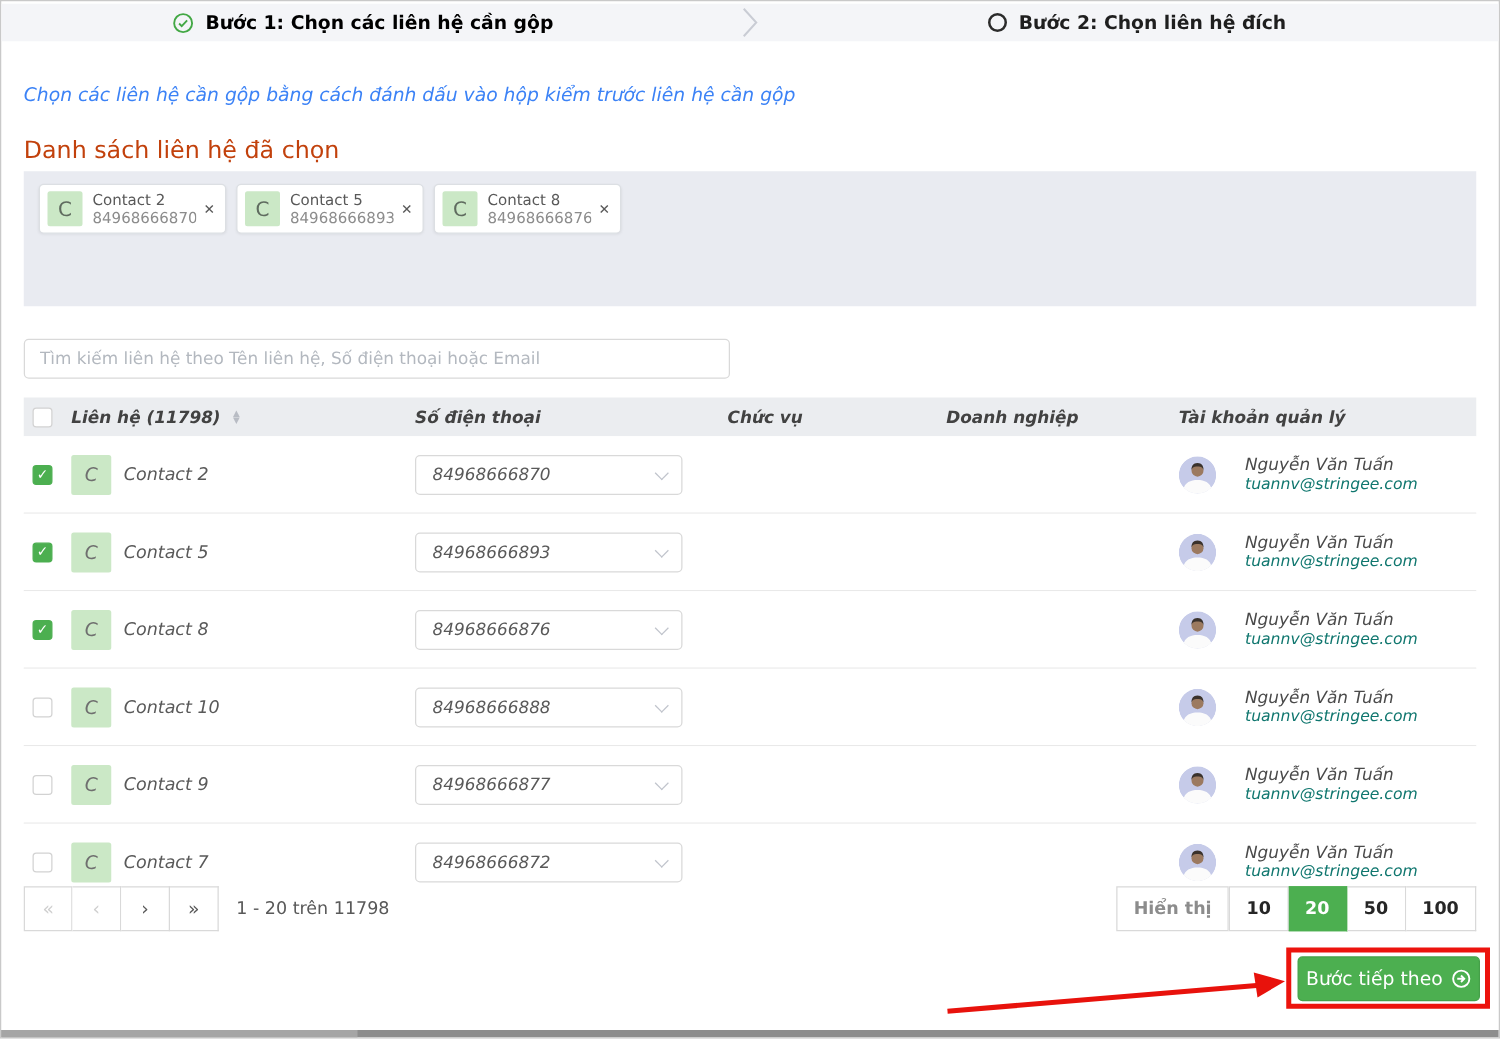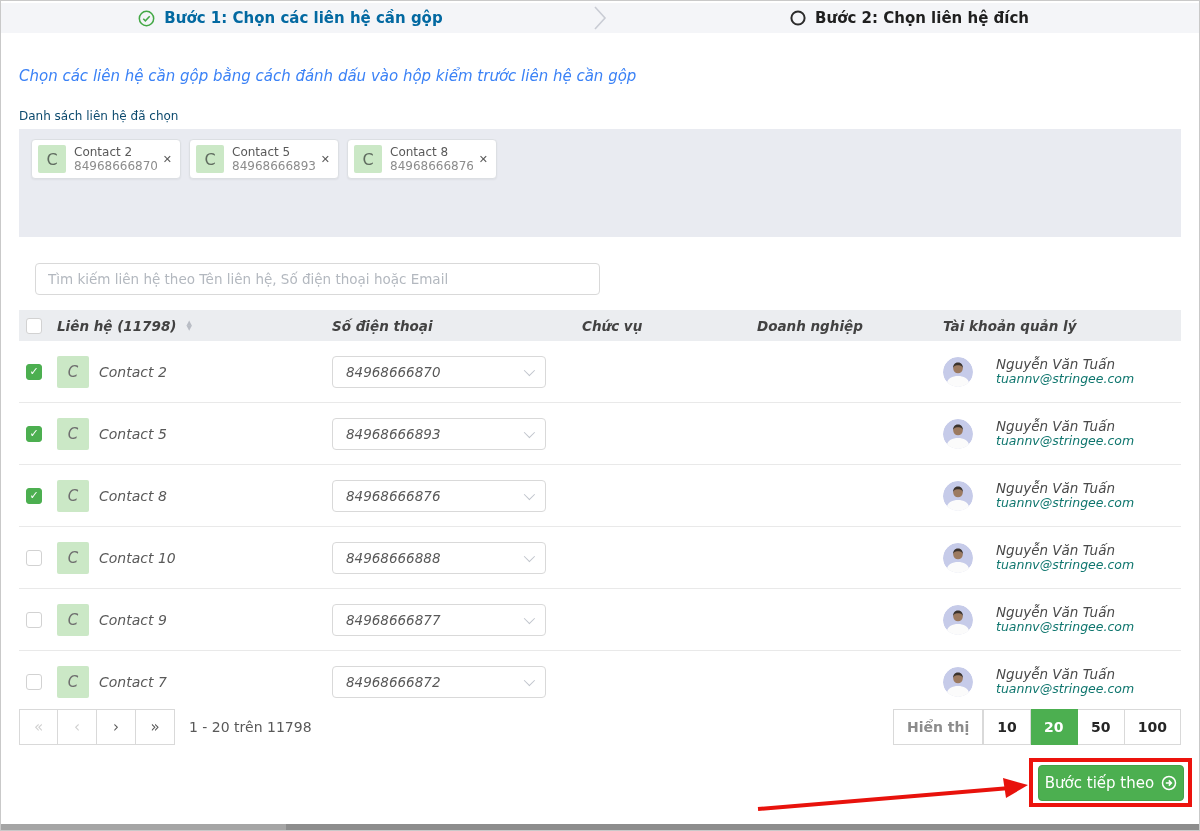--- a/index.html
+++ b/index.html
@@ -5,36 +5,36 @@
   * { box-sizing: border-box; margin: 0; padding: 0; }
   html, body { background: #fff; }
   body { font-family: "DejaVu Sans", "Liberation Sans", sans-serif; }
   .page {
     position: relative; width: 1200px; height: 831px;
     background: #fff; border: 1px solid #c9c9c9; overflow: hidden;
   }
   
   .steps { display: flex; align-items: center; height: 30px; margin-top: 2px; background: #f4f5f8; }
   .step { flex: 1; display: flex; align-items: center; justify-content: center; gap: 9px; font-size: 15px; font-weight: bold; }
-  .step1 { color: #0369a1; }
+  .step1 { color: #000000; }
   .step2 { color: #1f1f1f; }
   .step-divider { width: 40px; display: flex; justify-content: center; }
   
   .desc { margin: 34px 18px 0; font-style: italic; font-size: 15px; color: #3b82f6; }
-  .sel-label { margin: 24px 18px 0; font-size: 12px; color: #0c4a6e; }
+  .sel-label { margin: 24px 18px 0; font-size: 19px; color: #c2410c; }
   
   .chip-area { margin: 6px 18px 0; height: 108px; background: #e9ebf1; padding: 10px 12px; display: flex; align-items: flex-start; gap: 8px; }
   .chip { display: flex; align-items: center; width: 150px; height: 40px; background: #fff; border: 1px solid #dcdfe3; border-radius: 4px; padding: 5px 8px 5px 6px; box-shadow: 0 1px 2px rgba(0,0,0,.05); }
   .chip-avatar { width: 28px; height: 28px; background: #cbe8c6; border-radius: 2px; display: flex; align-items: center; justify-content: center; font-size: 16px; color: #5f6b5f; flex: 0 0 28px; }
   .chip-info { margin-left: 8px; flex: 1; overflow: hidden; }
   .chip-name { font-size: 12px; color: #595959; line-height: 14px; white-space: nowrap; }
   .chip-phone { font-size: 12px; color: #8c8c8c; line-height: 14px; white-space: nowrap; }
   .chip-close { margin-left: 6px; font-size: 11px; font-weight: bold; color: #595959; cursor: pointer; }
   
-  .search-wrap { margin: 26px 34px 0; }
+  .search-wrap { margin: 26px 18px 0; }
   .search-input { width: 565px; height: 32px; border: 1px solid #d9d9d9; border-radius: 4px; padding: 0 12px; font-size: 13.5px; color: #333; font-family: inherit; outline: none; }
   .search-input::placeholder { color: #b3b8bf; }
   
   .table { margin: 15px 18px 0; font-style: italic; }
   .grid-cols { display: grid; grid-template-columns: 38px 275px 250px 175px 170px 1fr; align-items: center; }
   .thead { background: #ebedf0; height: 31px; font-size: 13.5px; font-weight: bold; color: #424242; }
   .th-contact { display: flex; align-items: center; gap: 8px; }
   .sort-icon { display: inline-flex; flex-direction: column; line-height: 5px; font-size: 7px; color: #b8bcc4; margin-left: 2px; }
   .cb { width: 16px; height: 16px; background: #fff; border: 1px solid #d2d2d2; border-radius: 3px; margin-left: 7px; cursor: pointer;
         display: flex; align-items: center; justify-content: center; font-size: 11px; color: #fff; }

